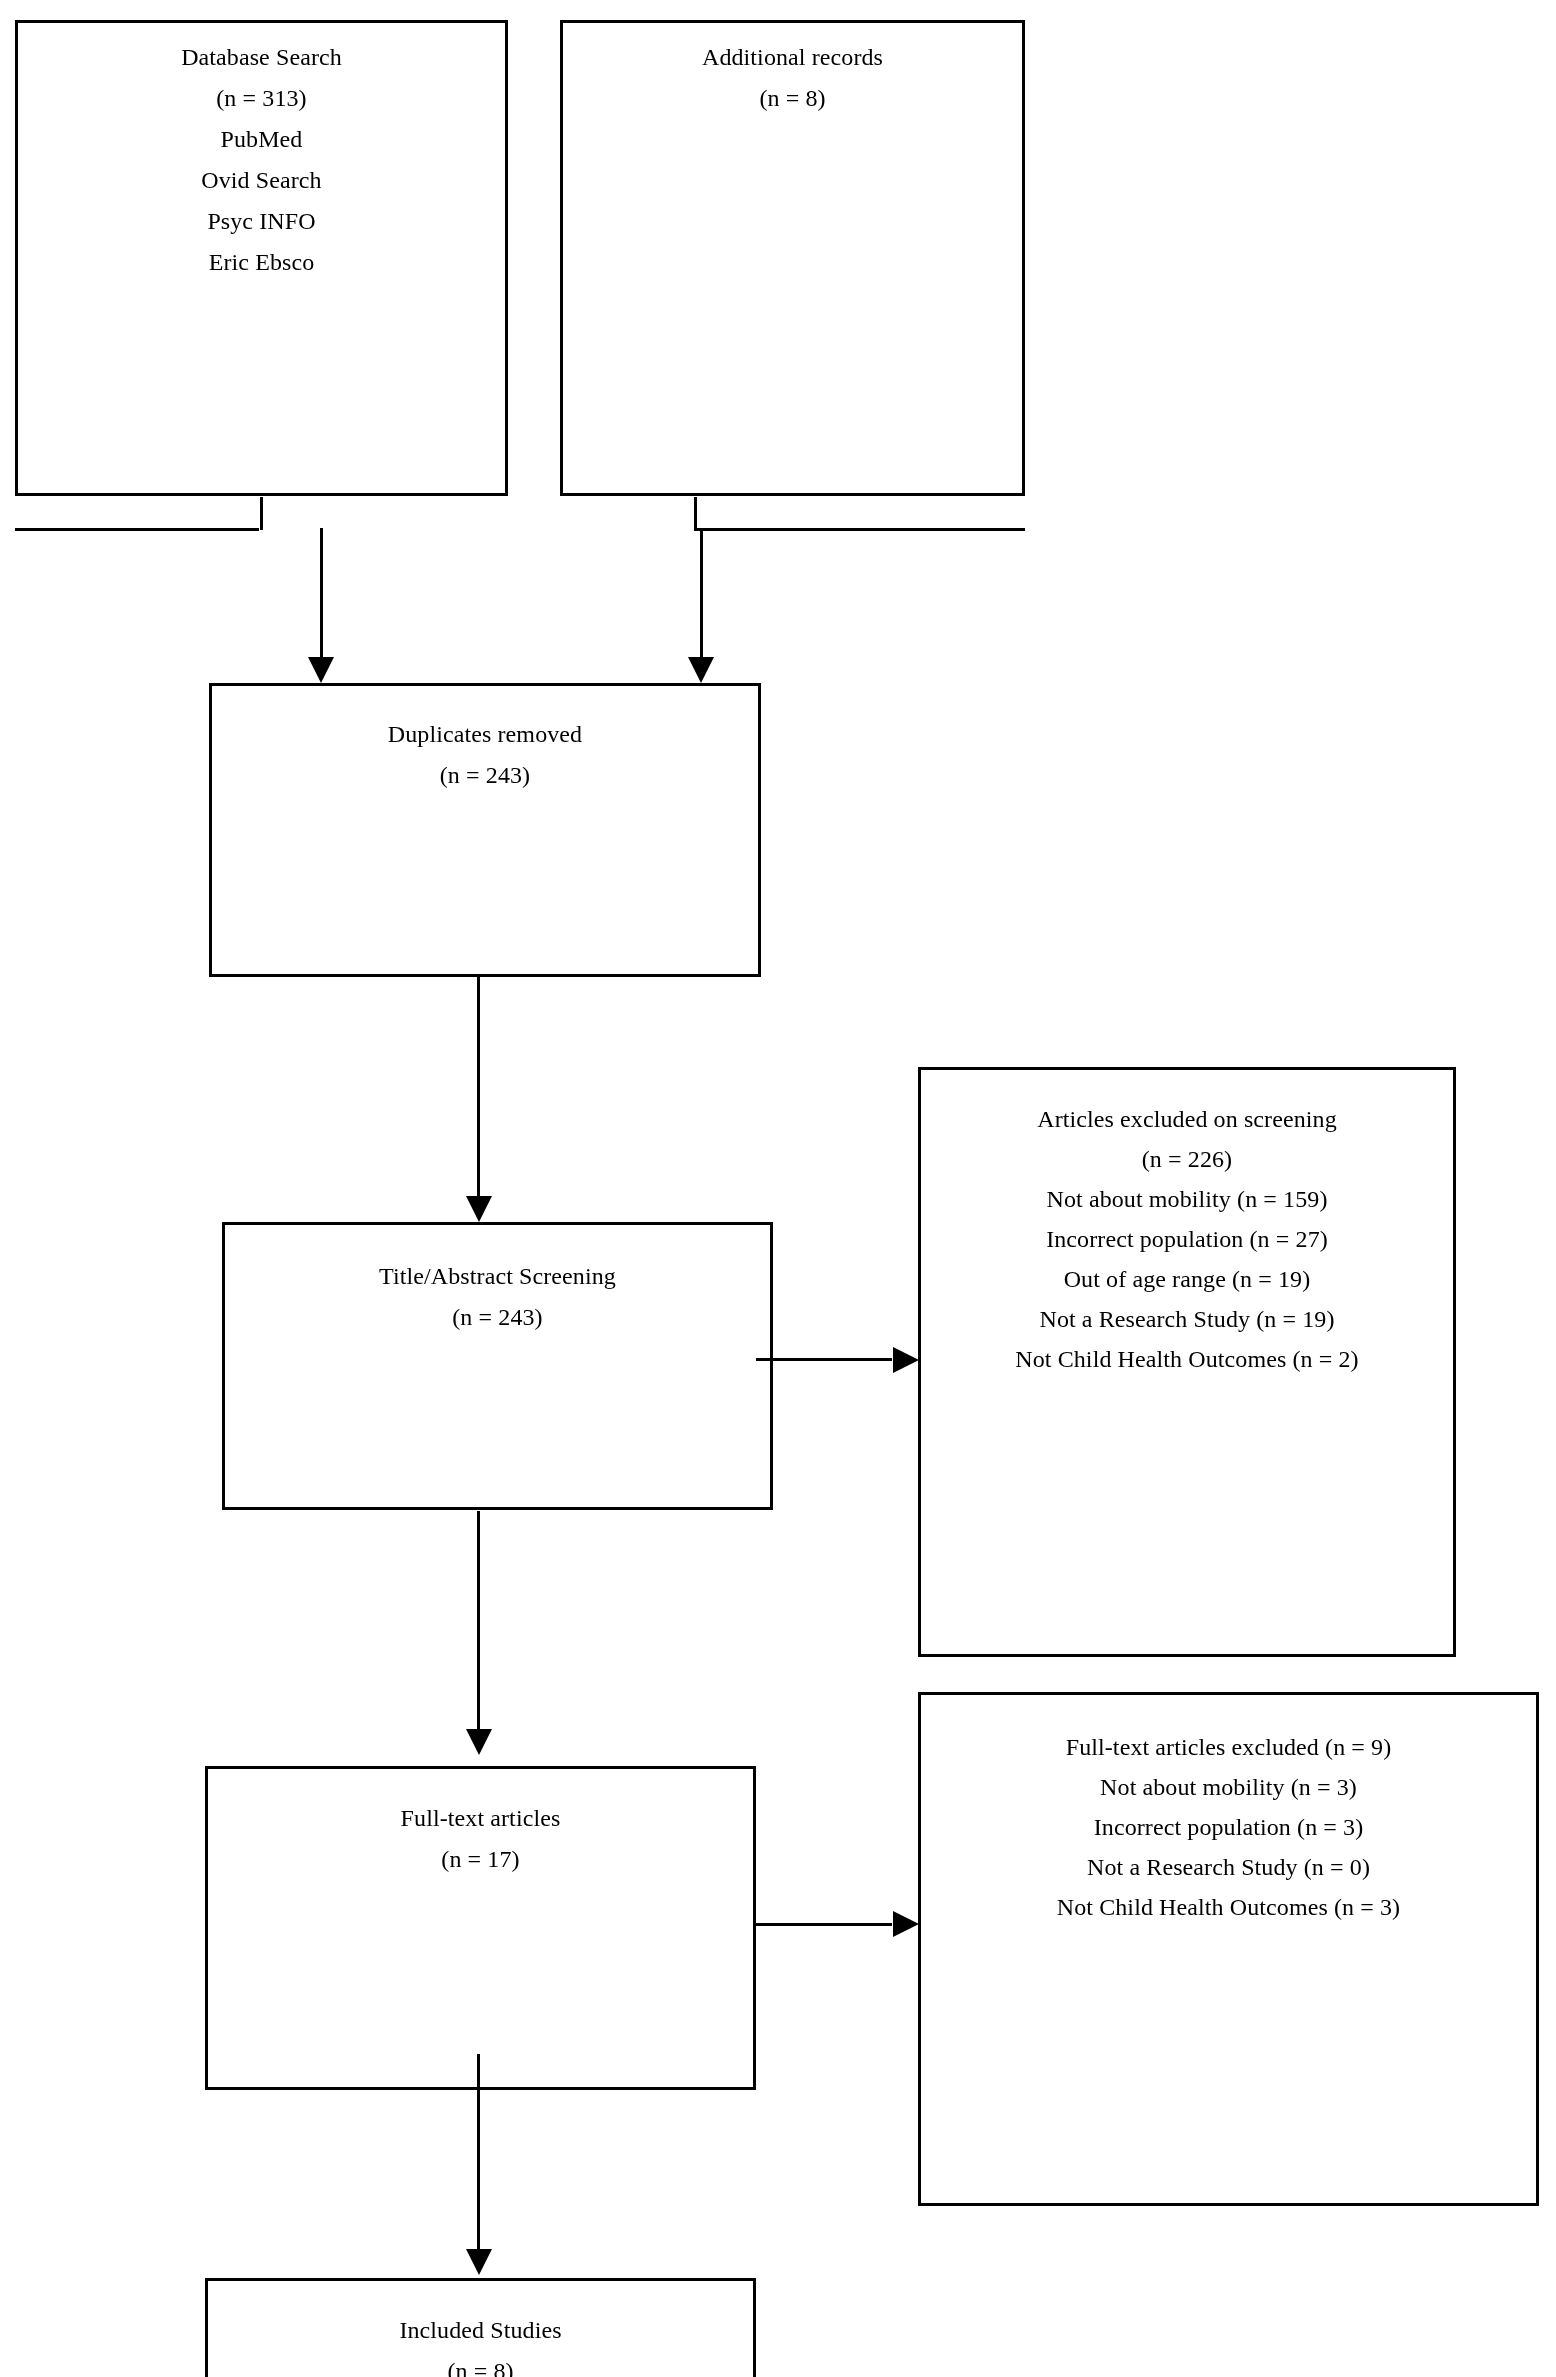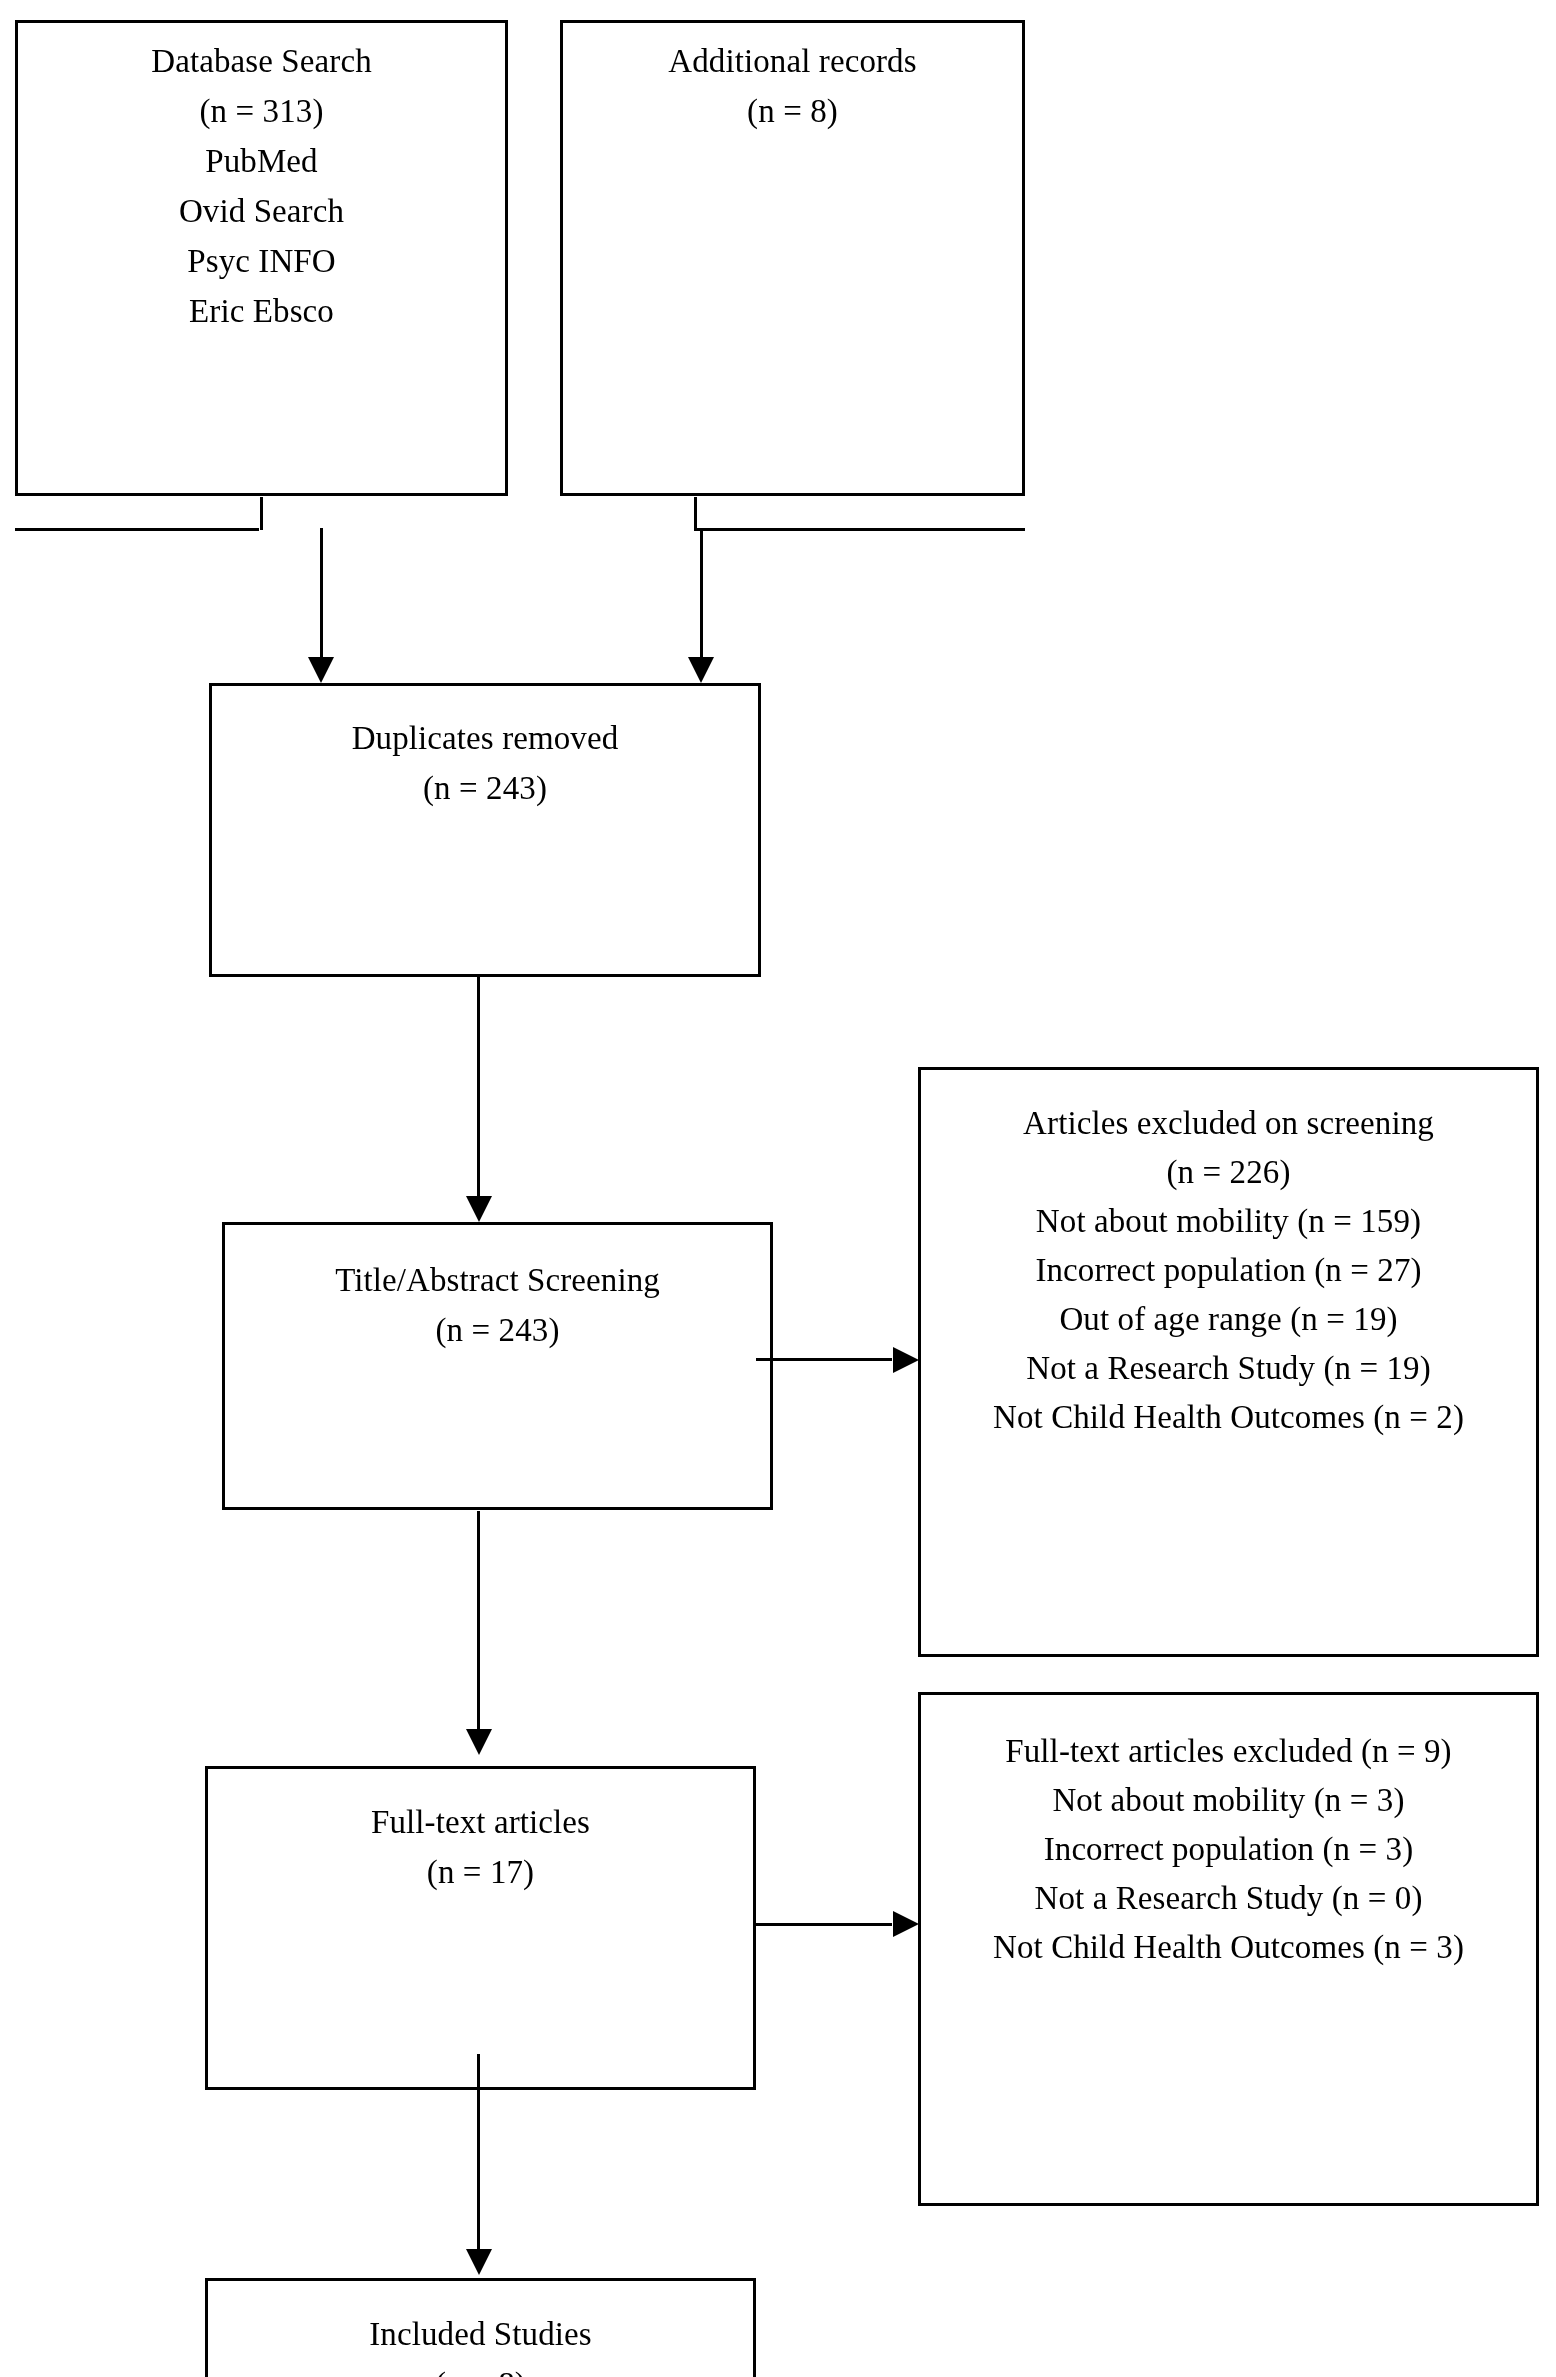--- a/index.html
+++ b/index.html
@@ -23,30 +23,30 @@
     background: #ffffff;
     display: flex;
     flex-direction: column;
     align-items: center;
     text-align: center;
   }
   .node .line {
     display: block;
     width: 100%;
     white-space: nowrap;
-    font-size: 33px;
+    font-size: 24px;
     line-height: 1.0;
     letter-spacing: 0.1px;
   }
   
   #node-database-search   { left: 15px;   top: 20.4px;   width: 493px; height: 476px; padding-top: 22px; }
   #node-additional-records{ left: 560px; top: 20.4px;   width: 465px;  height: 476px; padding-top: 22px; }
   #node-duplicates        { left: 209px;  top: 683px; width: 552px; height: 294px;  padding-top: 36px; }
   #node-title-screening   { left: 222px;  top: 1222px; width: 551px; height: 288px;  padding-top: 39px; }
-  #node-screening-excluded{ left: 918px; top: 1067px; width: 621px; height: 590px; padding-top: 37px; }
+  #node-screening-excluded{ left: 918px; top: 1067px; width: 538px; height: 590px; padding-top: 37px; }
   #node-fulltext-articles { left: 205px;  top: 1766px; width: 551px; height: 324px;  padding-top: 37px; }
   #node-fulltext-excluded { left: 918px; top: 1692px; width: 621px; height: 514px; padding-top: 40px; }
   #node-included-studies  { left: 205px;  top: 2278px; width: 551px; height: 304px;  padding-top: 37px; }
 
   #node-database-search .line   { margin-bottom: 17px; }
   #node-additional-records .line{ margin-bottom: 17px; }
   #node-duplicates .line        { margin-bottom: 17px; }
   #node-title-screening .line   { margin-bottom: 17px; }
   #node-fulltext-articles .line { margin-bottom: 17px; }
   #node-included-studies .line  { margin-bottom: 17px; }

